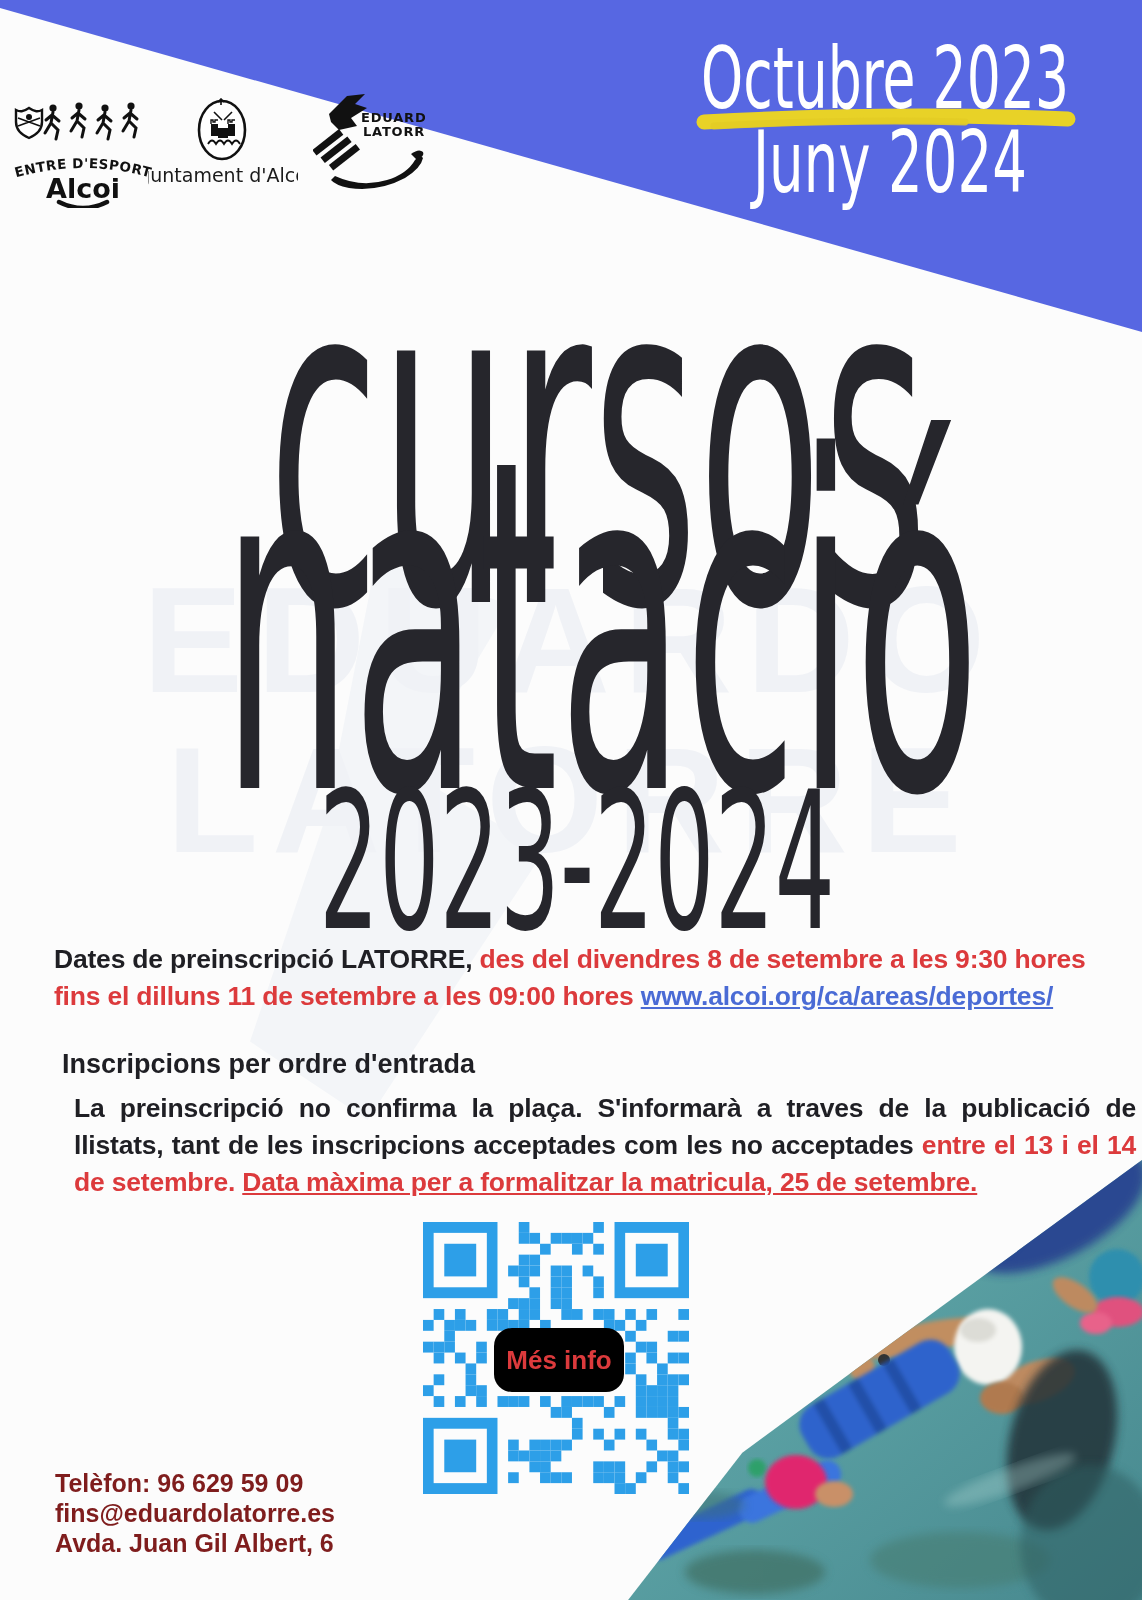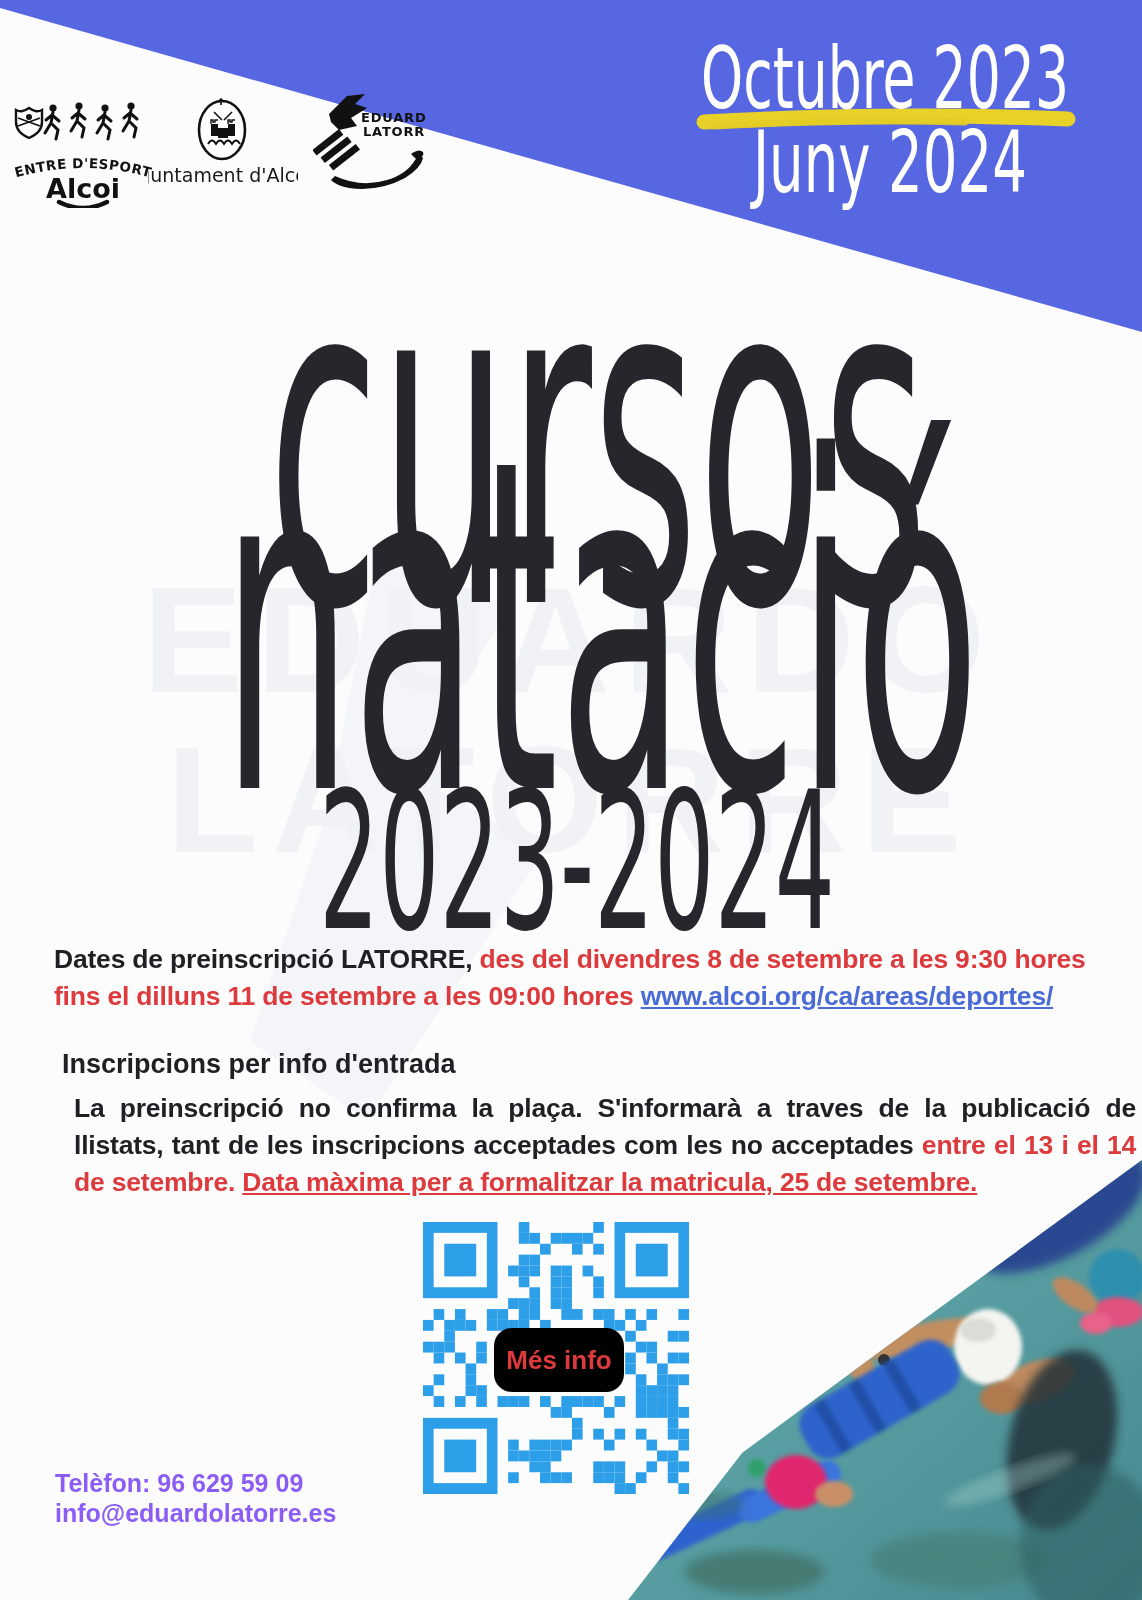--- a/index.html
+++ b/index.html
@@ -19,21 +19,21 @@
   .p-dates{left:54px;top:941px;width:1062px;font-size:26.5px;font-weight:bold;
            line-height:37px;color:#1f1f24;letter-spacing:-0.2px;}
   .red{color:#DC3A3C;}
   .link{color:#4A6BD5;text-decoration:underline;}
   .p-order{left:62px;top:1049px;font-size:27px;font-weight:bold;color:#1f1f24;}
   .p-main{left:54px;top:1090px;width:1062px;font-size:26.5px;font-weight:bold;
           line-height:37px;color:#1f1f24;text-align:justify;letter-spacing:-0.2px;margin-left:20px;}
   .red-u{color:#DC3A3C;text-decoration:underline;}
 
   
-  .contact{left:55px;top:1468px;font-size:25px;font-weight:bold;color:#8b5cf6;line-height:30px;}
+  .contact{left:55px;top:1468px;font-size:25px;font-weight:bold;color:#7f1d1d;line-height:30px;}
 
   
   .qr-wrap{left:423px;top:1222px;width:266px;height:272px;}
   .qr-label{left:494px;top:1328px;width:130px;height:64px;background:#000000;border-radius:18px;
             display:flex;align-items:center;justify-content:center;font-size:26px;font-weight:bold;
             color:#DC3A3C;}
 
   
   .photo{left:0;top:0;width:1142px;height:1600px;
          clip-path:polygon(100% 72.5%,77% 84.5%,65% 90.8%,55% 100%,100% 100%);}
@@ -113,21 +113,21 @@
   </svg>
 
   <svg class="abs" style="left:0;top:230px;" width="1142" height="720" viewBox="0 230 1142 720">
     <text x="598" y="602" font-size="460" fill="#26262C" text-anchor="middle" textLength="660" lengthAdjust="spacingAndGlyphs">cursos</text>
     <text x="601" y="788" font-size="460" fill="#26262C" text-anchor="middle" textLength="758" lengthAdjust="spacingAndGlyphs">natació</text>
     <text x="577" y="928" font-size="190" fill="#26262C" text-anchor="middle" textLength="516" lengthAdjust="spacingAndGlyphs">2023-2024</text>
   </svg>
 
   <div class="abs p-dates"><span>Dates de preinscripció LATORRE,</span><span class="red"> des del divendres 8 de setembre a les 9:30 hores fins el dilluns 11 de setembre a les 09:00 hores </span><span class="link">www.alcoi.org/ca/areas/deportes/</span></div>
 
-  <div class="abs p-order">Inscripcions per info d'entrada</div>
+  <div class="abs p-order">Inscripcions per ordre d'entrada</div>
 
   <div class="abs p-main"><span>La preinscripció no confirma la plaça. S'informarà a traves de la publicació de llistats, tant de les inscripcions acceptades com les no acceptades</span><span class="red"> entre el 13 i el 14 de setembre. </span><span class="red-u">Data màxima per a formalitzar la matricula, 25 de setembre.</span></div>
 
   <svg class="abs qr-wrap" viewBox="0 0 25 25" preserveAspectRatio="none" id="qr-svg">
       <rect x="9" y="0" width="1" height="1" fill="#2D9FE8"></rect>
       <rect x="16" y="0" width="1" height="1" fill="#2D9FE8"></rect>
       <rect x="9" y="1" width="1" height="1" fill="#2D9FE8"></rect>
       <rect x="10" y="1" width="1" height="1" fill="#2D9FE8"></rect>
       <rect x="12" y="1" width="1" height="1" fill="#2D9FE8"></rect>
       <rect x="13" y="1" width="1" height="1" fill="#2D9FE8"></rect>
@@ -291,21 +291,22 @@
       <rect x="0" y="18" width="7" height="7" fill="#2D9FE8"></rect>
       <rect x="1" y="19" width="5" height="5" fill="#fcfcfc"></rect>
       <rect x="2" y="20" width="3" height="3" fill="#2D9FE8"></rect>
     </svg>
   <div class="abs qr-label">
       <span>Més info</span>
     </div>
 
   <div class="abs contact">
     <div>Telèfon: 96 629 59 09</div>
-    <div>info@eduardolatorre.es</div>
+    <div>fins@eduardolatorre.es</div>
+    <div>Avda. Juan Gil Albert, 6</div>
   </div>
 
   <div class="abs photo">
     <svg width="1142" height="1600" viewBox="0 0 1142 1600">
       <defs>
         <linearGradient id="water" x1="0" y1="0" x2="1" y2="1">
           <stop offset="0" stop-color="#6FB0AE"></stop>
           <stop offset="0.5" stop-color="#5AA0A3"></stop>
           <stop offset="1" stop-color="#47888E"></stop>
         </linearGradient>

